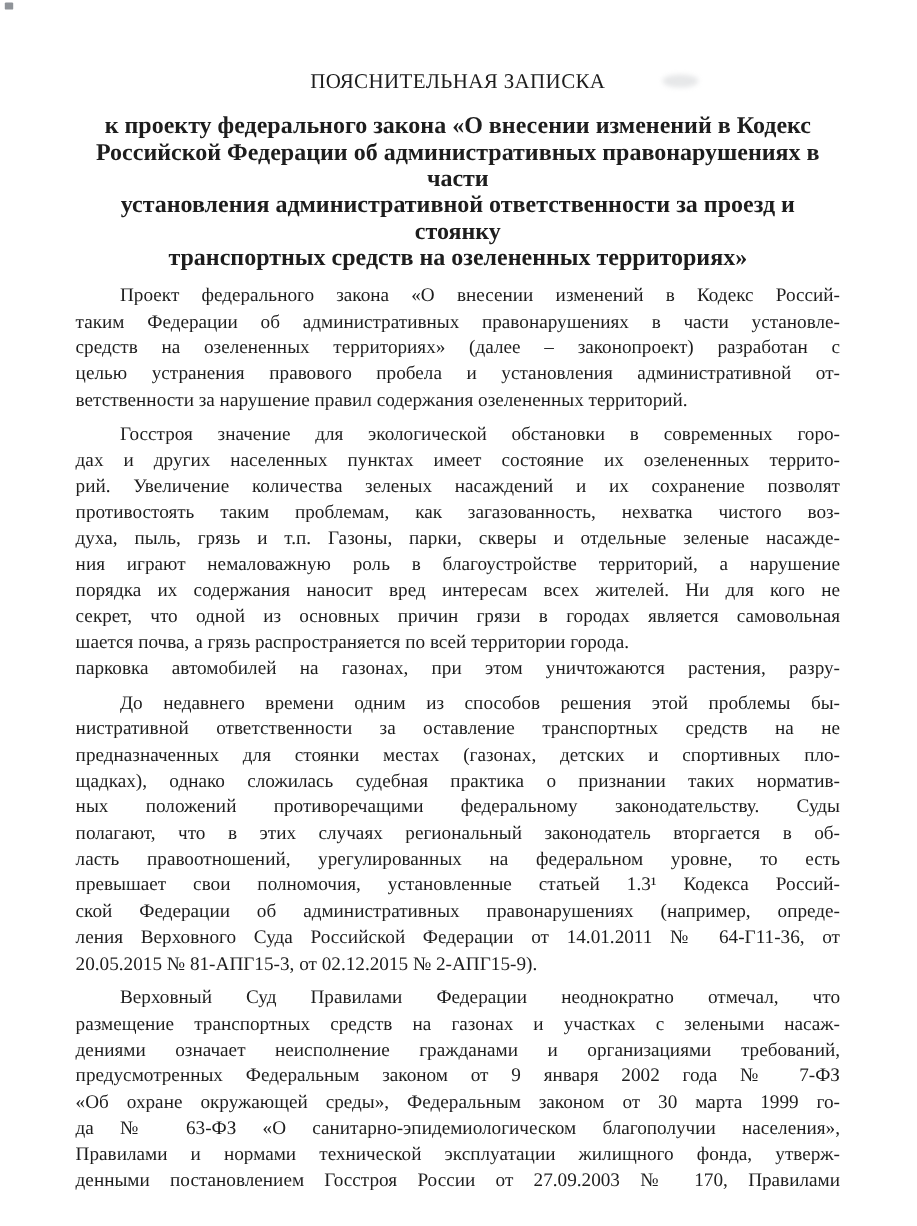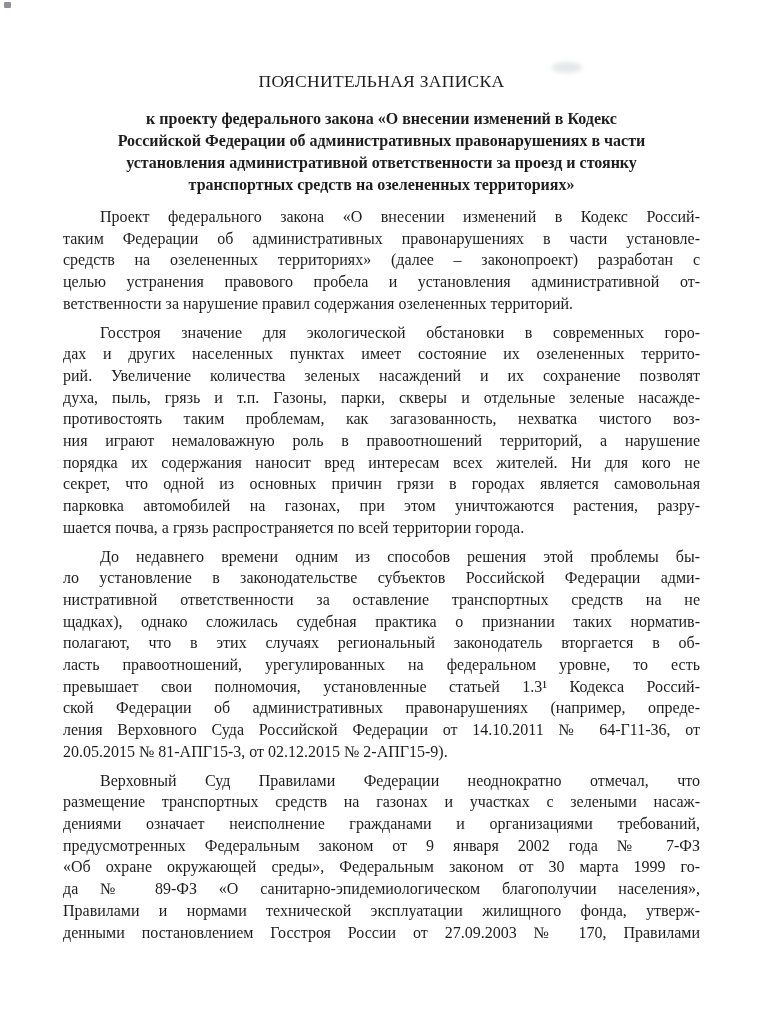--- a/index.html
+++ b/index.html
@@ -12,35 +12,34 @@
     width: 764px;
     height: 1022px;
     background: #ffffff;
     font-family: "Liberation Serif", "DejaVu Serif", serif;
     color: #1d1d1d;
     overflow: hidden;
     box-sizing: border-box;
   }
   .content {
     padding: 58px 64px 0 63px; 
-    margin-top: 14px;
   }
   .doc-title {
     text-align: center;
     font-size: 17.5px;
     line-height: 18px;
     font-weight: normal;
     letter-spacing: 0.3px;
     white-space: nowrap;
   }
   .doc-subtitle {
     margin-top: 18px;
     text-align: center;
     font-weight: bold;
-    font-size: 16px;
+    font-size: 20px;
     line-height: 22px;
   }
   .body-text {
     margin-top: 10px;
     font-size: 16px;
     line-height: 21.7px;
   }
   .para {
     margin: 0 0 7px 0;
   }
@@ -103,48 +102,49 @@
         <div class="ln">таким Федерации об административных правонарушениях в части установле-</div>
         <div class="ln">средств на озелененных территориях» (далее – законопроект) разработан с</div>
         <div class="ln">целью устранения правового пробела и установления административной от-</div>
         <div class="ln end">ветственности за нарушение правил содержания озелененных территорий.</div>
       </div>
 
       <div class="para">
         <div class="ln first">Госстроя значение для экологической обстановки в современных горо-</div>
         <div class="ln">дах и других населенных пунктах имеет состояние их озелененных террито-</div>
         <div class="ln">рий. Увеличение количества зеленых насаждений и их сохранение позволят</div>
+        <div class="ln">противостоять таким проблемам, как загазованность, нехватка чистого воз-</div>
         <div class="ln">духа, пыль, грязь и т.п. Газоны, парки, скверы и отдельные зеленые насажде-</div>
-        <div class="ln">противостоять таким проблемам, как загазованность, нехватка чистого воз-</div>
-        <div class="ln">ния играют немаловажную роль в правоотношений территорий, а нарушение</div>
+        <div class="ln">ния играют немаловажную роль в благоустройстве территорий, а нарушение</div>
         <div class="ln">порядка их содержания наносит вред интересам всех жителей. Ни для кого не</div>
         <div class="ln">секрет, что одной из основных причин грязи в городах является самовольная</div>
+        <div class="ln end">шается почва, а грязь распространяется по всей территории города.</div>
         <div class="ln">парковка автомобилей на газонах, при этом уничтожаются растения, разру-</div>
-        <div class="ln end">шается почва, а грязь распространяется по всей территории города.</div>
       </div>
 
       <div class="para">
         <div class="ln first">До недавнего времени одним из способов решения этой проблемы бы-</div>
-        <div class="ln">ло установление в законодательстве субъектов Российской Федерации адми-</div>
         <div class="ln">нистративной ответственности за оставление транспортных средств на не</div>
+        <div class="ln">предназначенных для стоянки местах (газонах, детских и спортивных пло-</div>
         <div class="ln">щадках), однако сложилась судебная практика о признании таких норматив-</div>
+        <div class="ln">ных положений противоречащими федеральному законодательству. Суды</div>
         <div class="ln">полагают, что в этих случаях региональный законодатель вторгается в об-</div>
         <div class="ln">ласть правоотношений, урегулированных на федеральном уровне, то есть</div>
         <div class="ln">превышает свои полномочия, установленные статьей 1.3¹ Кодекса Россий-</div>
         <div class="ln">ской Федерации об административных правонарушениях (например, опреде-</div>
-        <div class="ln">ления Верховного Суда Российской Федерации от 14.10.2011 № 64-Г11-36, от</div>
+        <div class="ln">ления Верховного Суда Российской Федерации от 14.01.2011 № 64-Г11-36, от</div>
         <div class="ln end">20.05.2015 № 81-АПГ15-3, от 02.12.2015 № 2-АПГ15-9).</div>
       </div>
 
       <div class="para">
         <div class="ln first">Верховный Суд Правилами Федерации неоднократно отмечал, что</div>
         <div class="ln">размещение транспортных средств на газонах и участках с зелеными насаж-</div>
         <div class="ln">дениями означает неисполнение гражданами и организациями требований,</div>
         <div class="ln">предусмотренных Федеральным законом от 9 января 2002 года № 7-ФЗ</div>
         <div class="ln">«Об охране окружающей среды», Федеральным законом от 30 марта 1999 го-</div>
-        <div class="ln">да № 89-ФЗ «О санитарно-эпидемиологическом благополучии населения»,</div>
+        <div class="ln">да № 63-ФЗ «О санитарно-эпидемиологическом благополучии населения»,</div>
         <div class="ln">Правилами и нормами технической эксплуатации жилищного фонда, утверж-</div>
         <div class="ln">денными постановлением Госстроя России от 27.09.2003 № 170, Правилами</div>
       </div>
 
     </div>
   </div>
 </div>
 
 </body></html>

